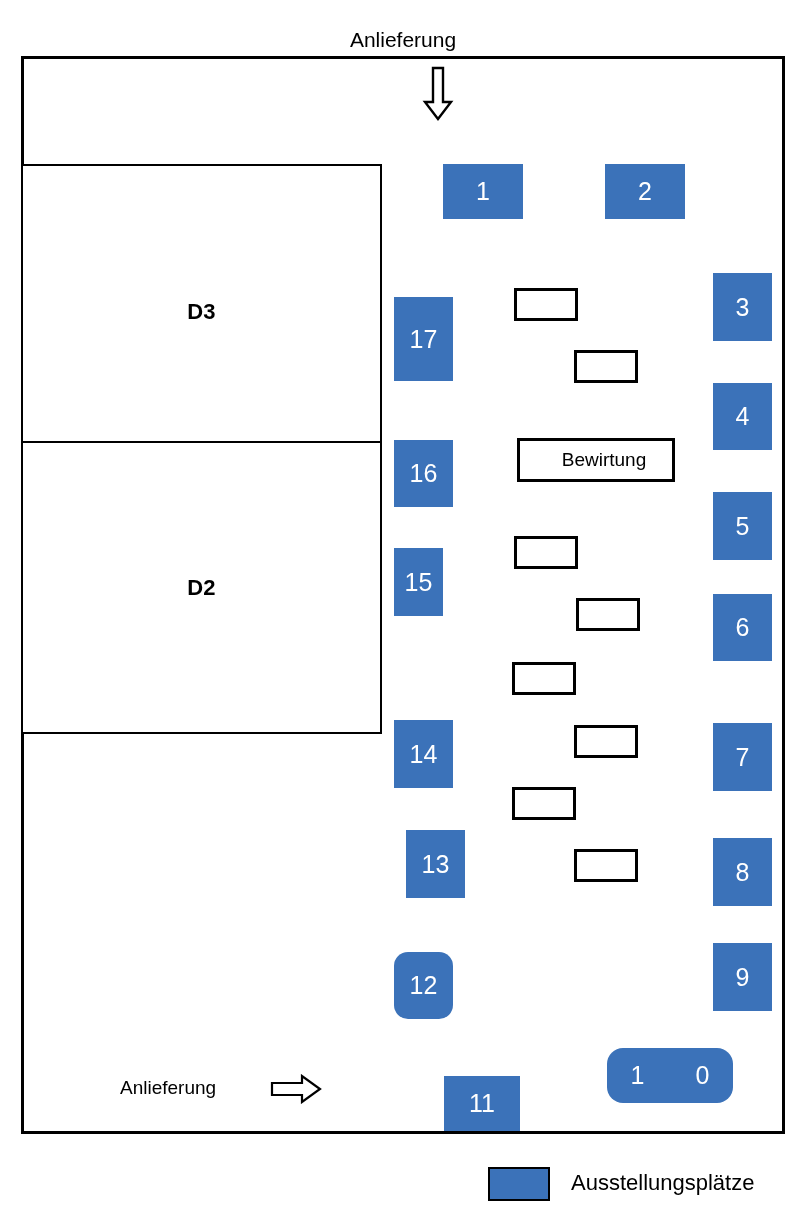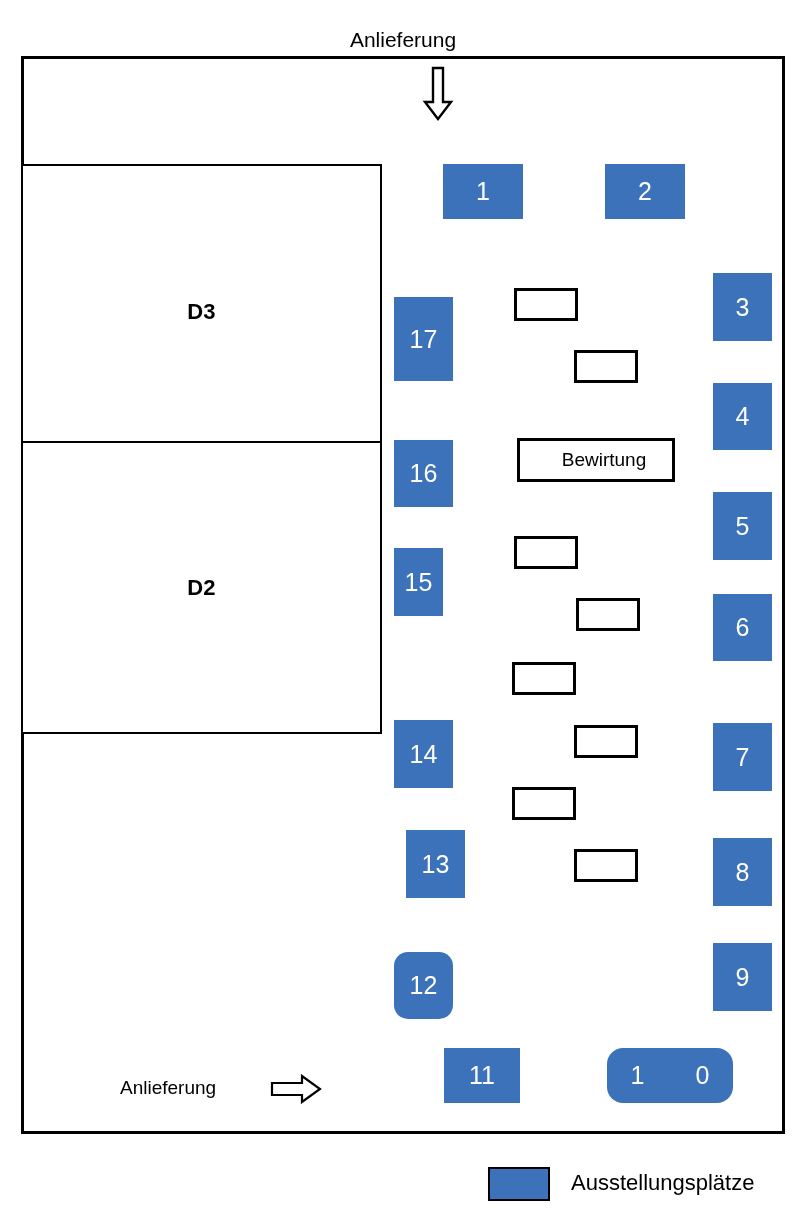--- a/index.html
+++ b/index.html
@@ -149,21 +149,21 @@
   <div class="abs stand" style="left:713px; top:838px; width:59px; height:68px;">
     <span>8</span>
   </div>
   <div class="abs stand" style="left:713px; top:943px; width:59px; height:68px;">
     <span>9</span>
   </div>
 
   <div class="abs stand wide-gap" style="left:607px; top:1048px; width:126px; height:55px;border-radius:16px;">
     <span>1 0</span>
   </div>
-  <div class="abs stand" style="left:444px; top:1048px; width:76px; height:55px;">
+  <div class="abs stand" style="left:444px; top:1076px; width:76px; height:55px;">
     <span>11</span>
   </div>
 
   <div class="abs stand" style="left:394px; top:952px; width:59px; height:67px;border-radius:14px;">
     <span>12</span>
   </div>
   <div class="abs stand" style="left:406px; top:830px; width:59px; height:68px;">
     <span>13</span>
   </div>
   <div class="abs stand" style="left:394px; top:696px; width:59px; height:68px;margin-top:24px;">

